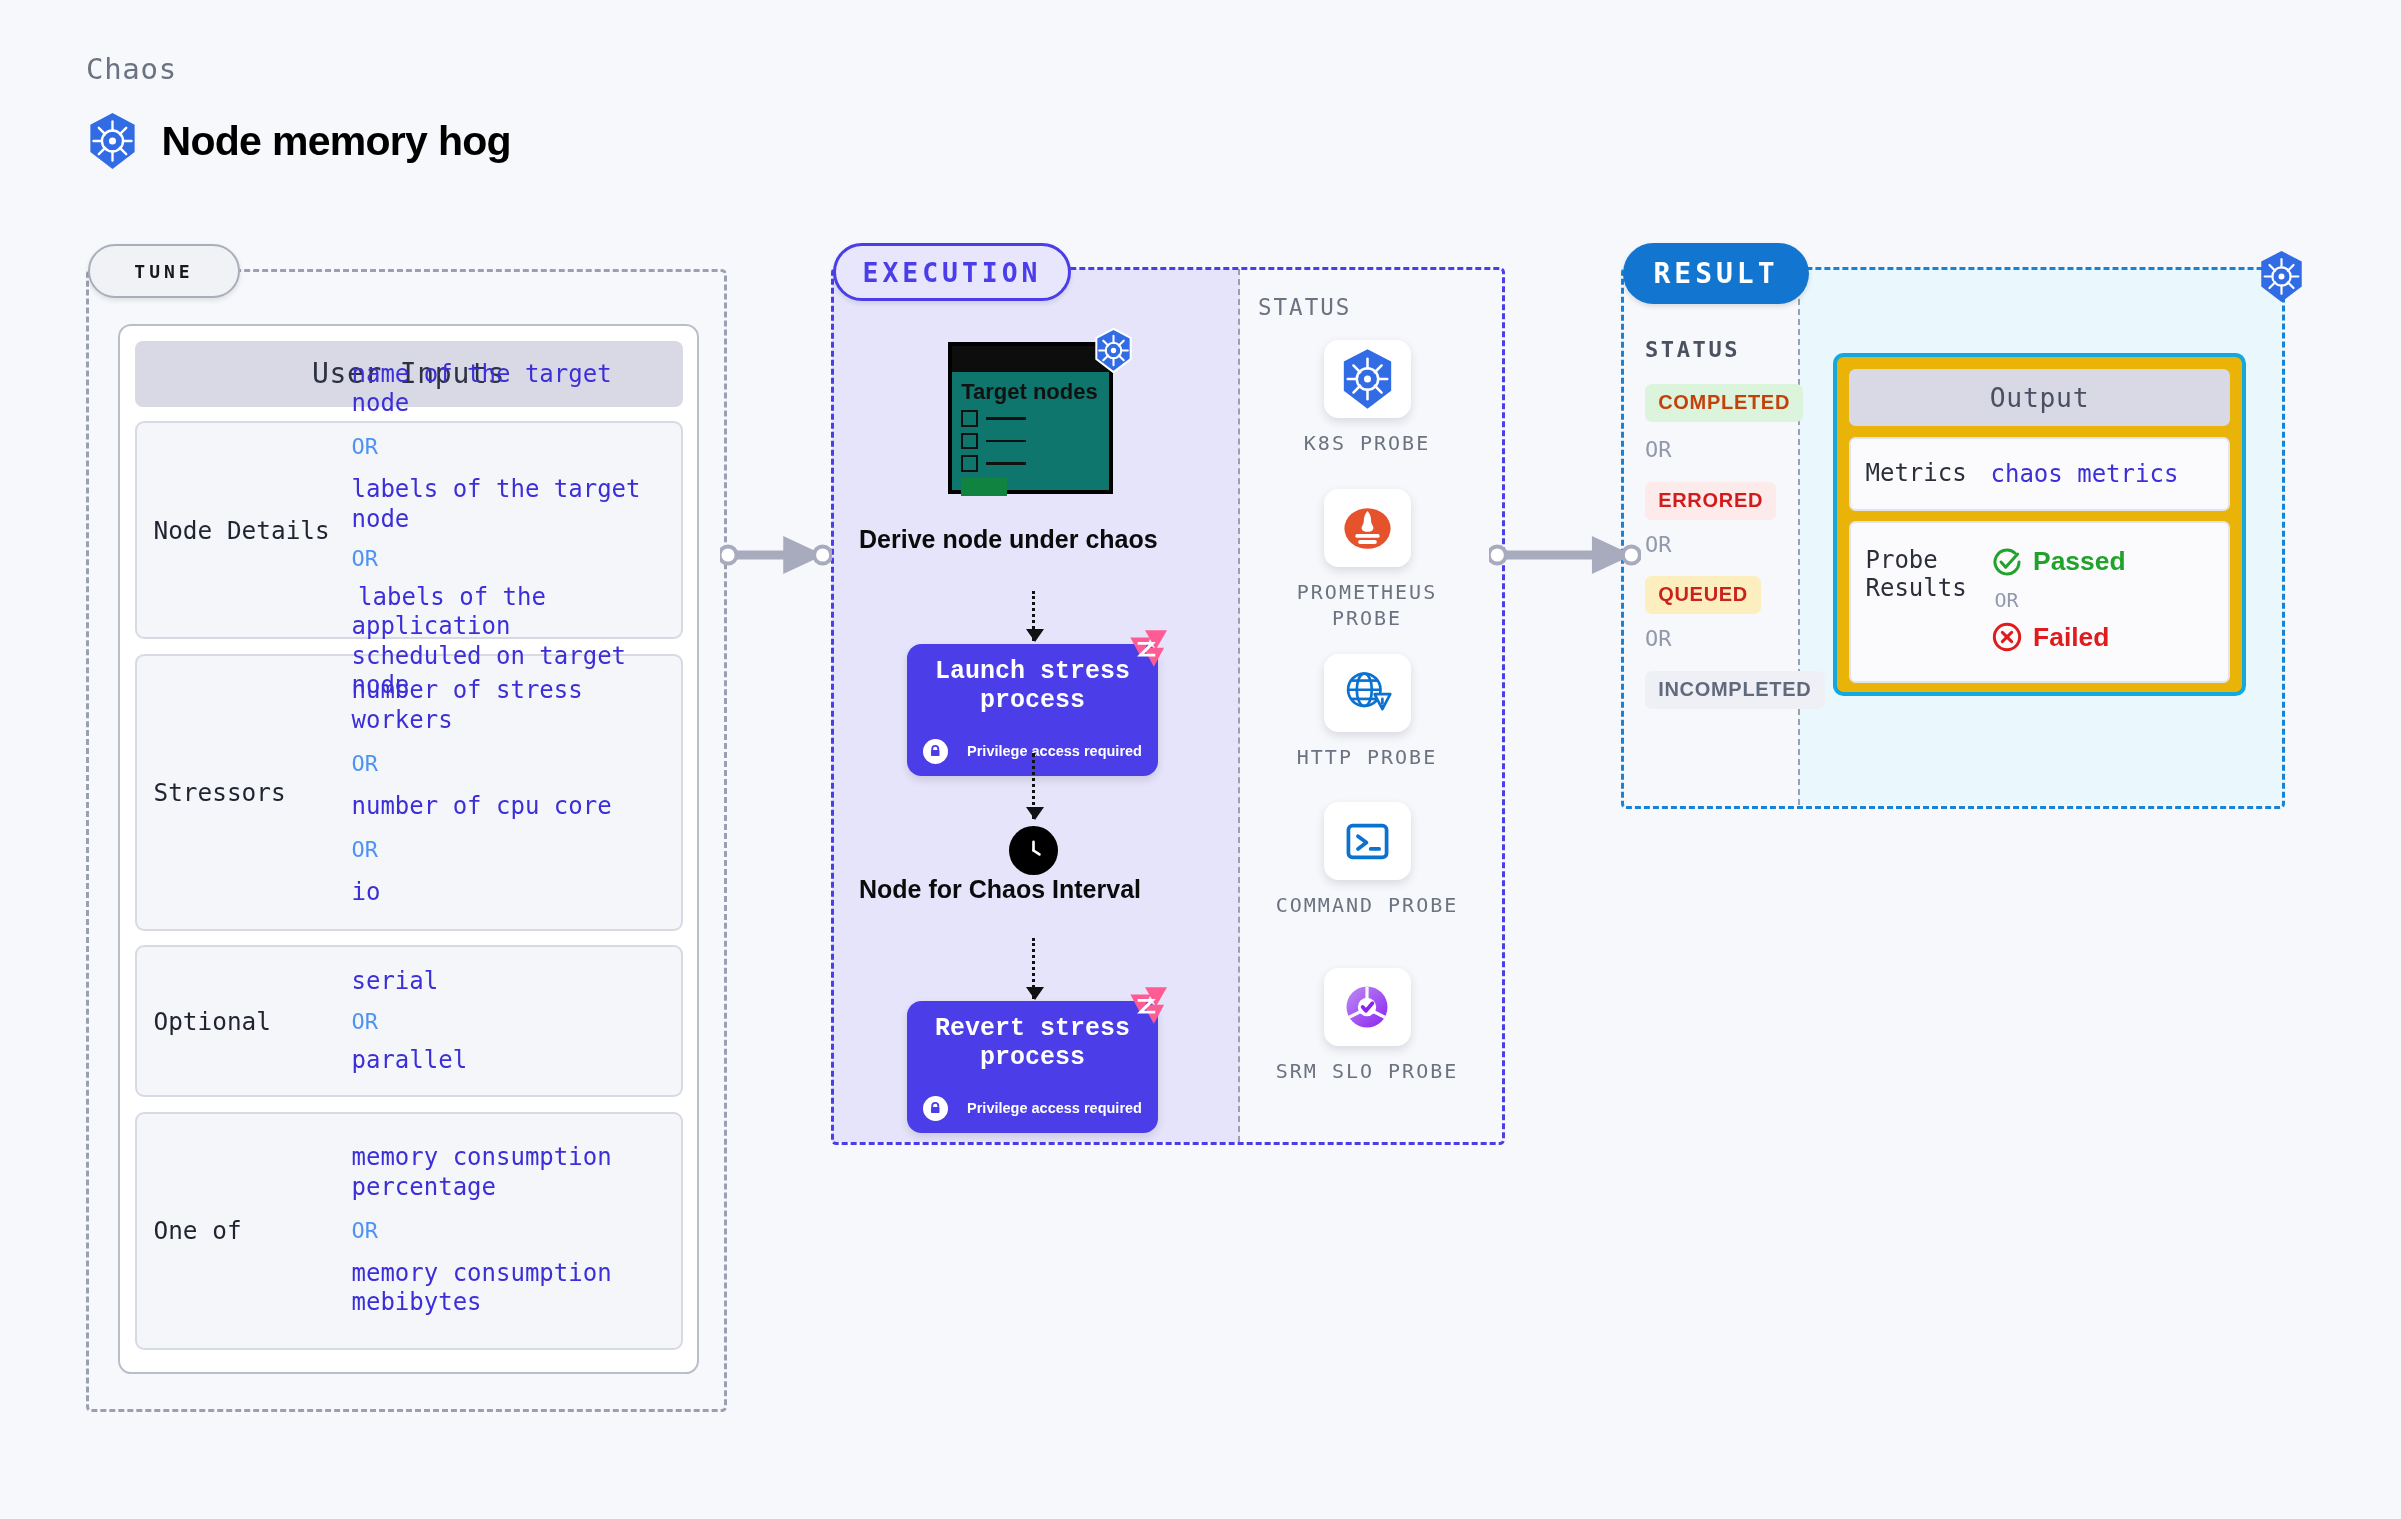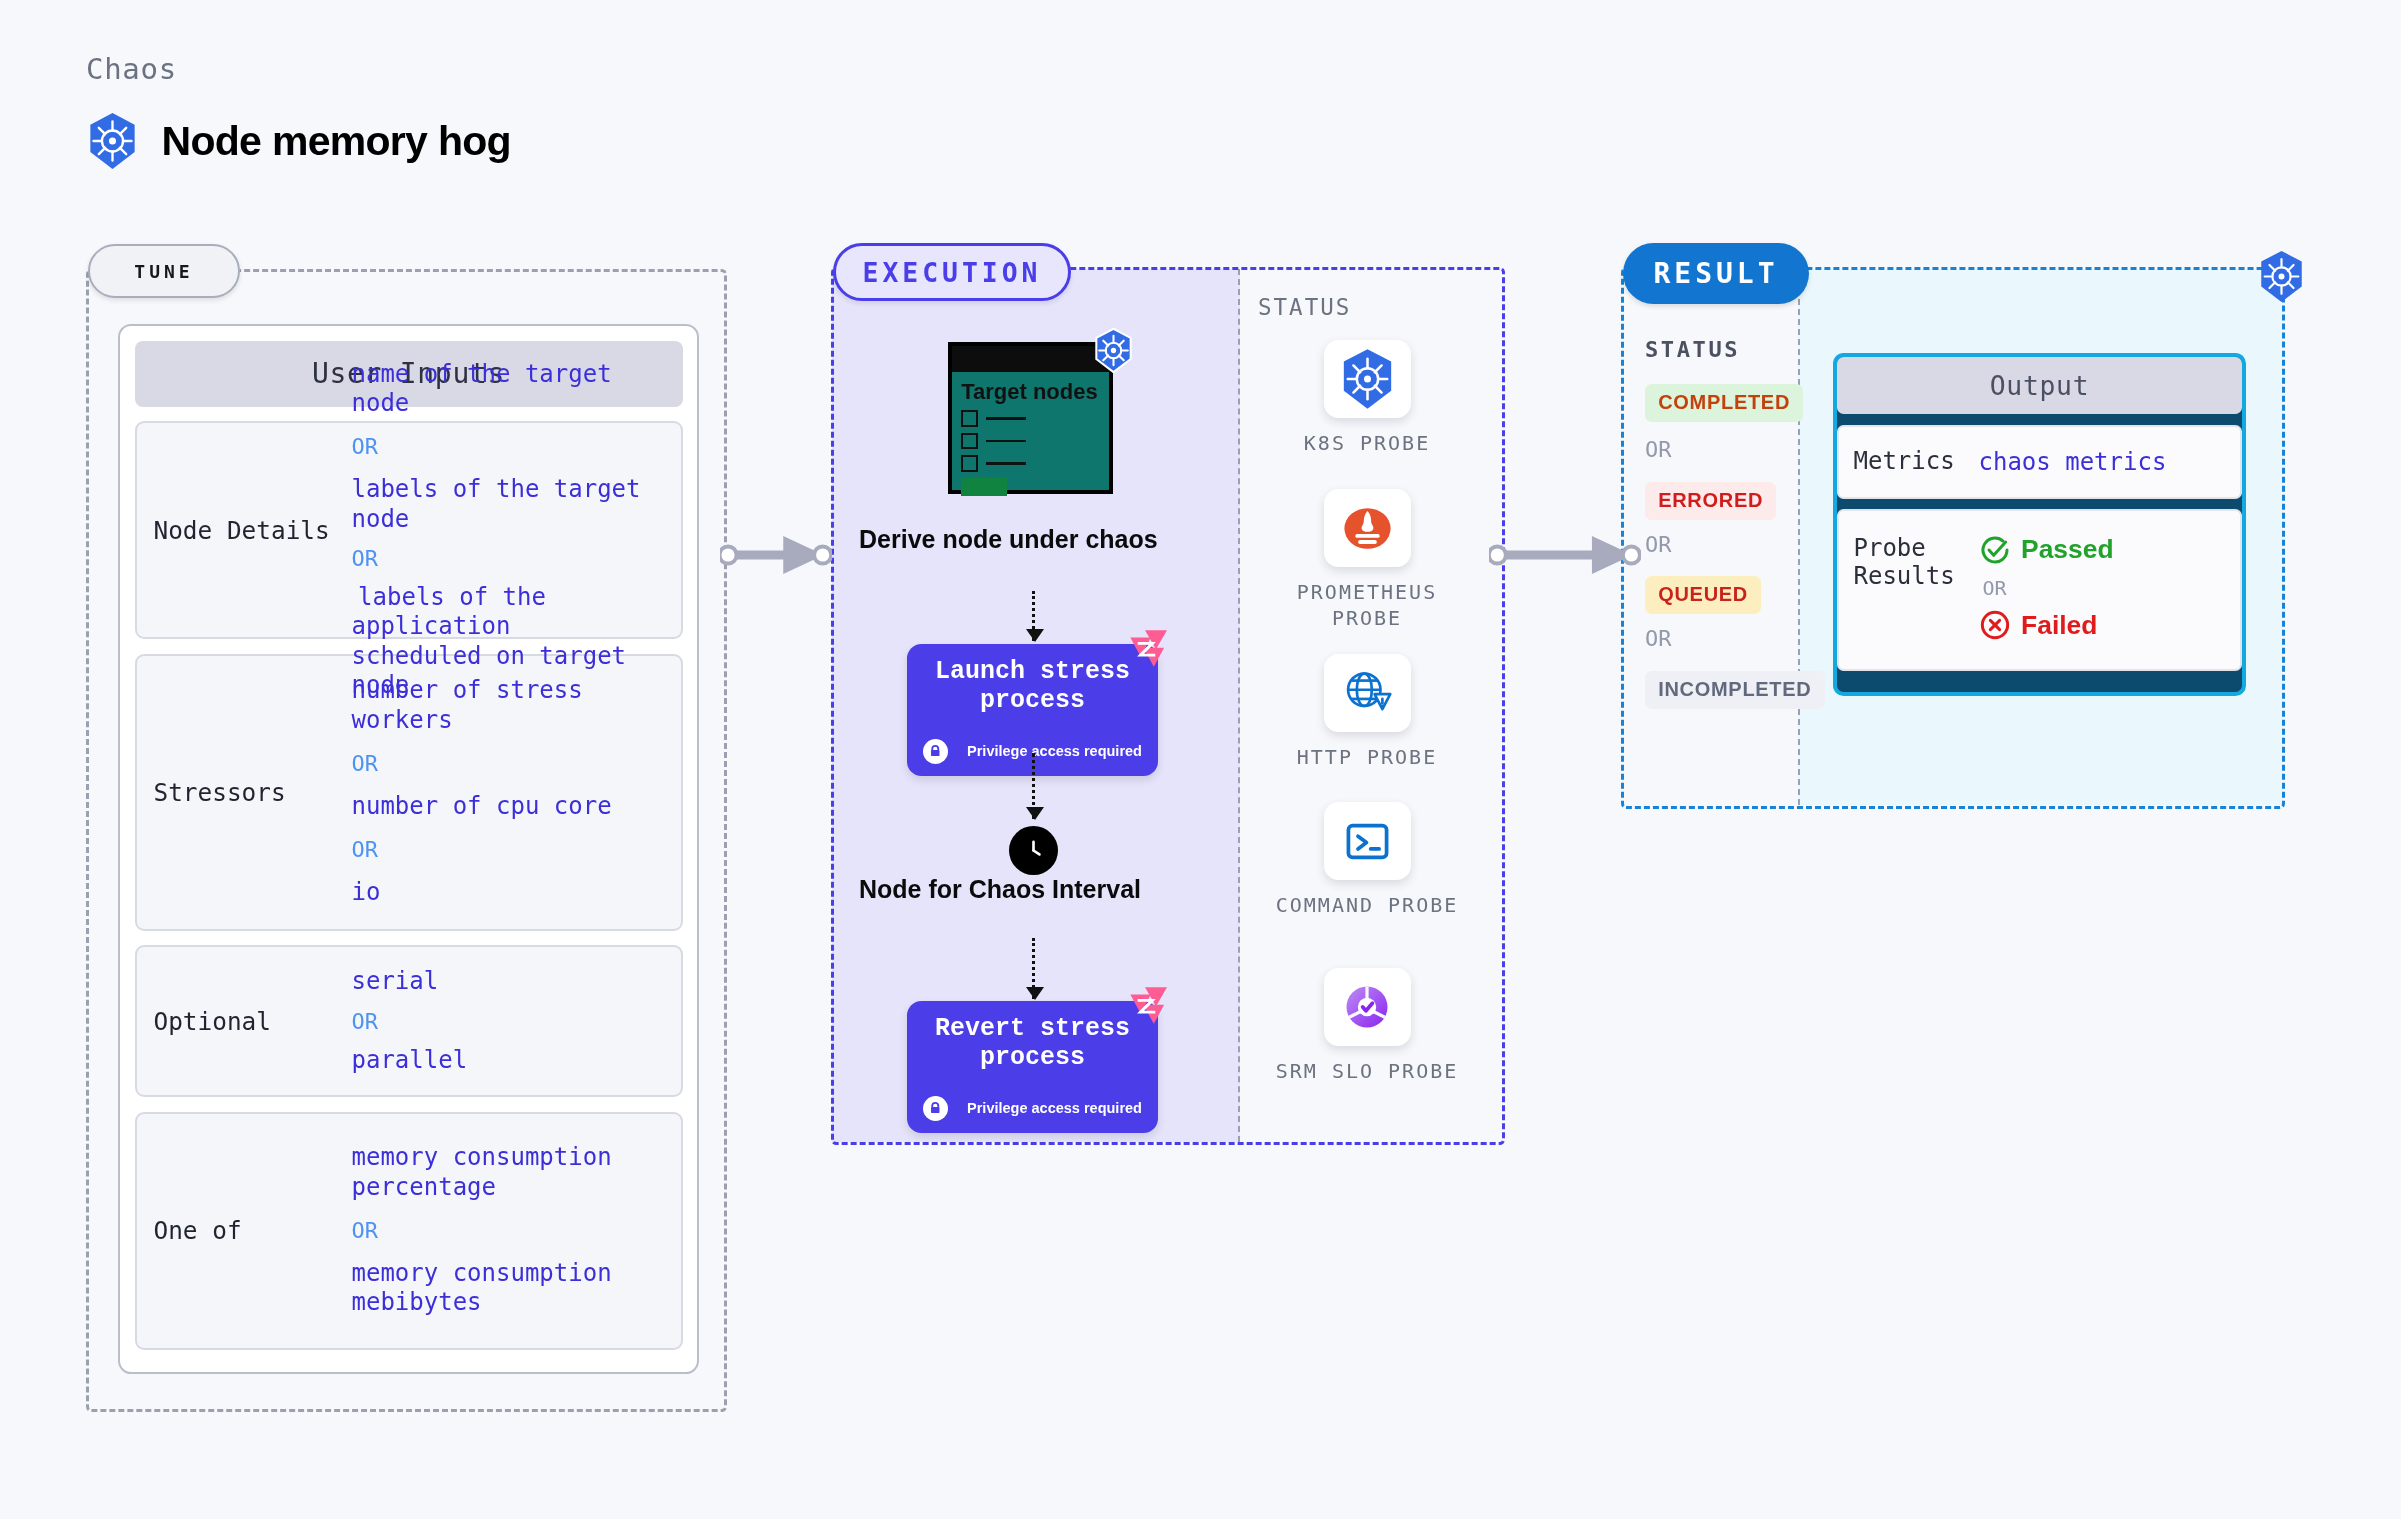--- a/index.html
+++ b/index.html
@@ -237,21 +237,22 @@
   .status-or{
     position:absolute; left:1645px;
     font-family:"DejaVu Sans Mono", monospace;
     font-size:22px; color:#9299ab;
   }
   .so1{ top:437px; } .so2{ top:532px; } .so3{ top:626px; }
 
   .output-card{
     position:absolute; left:1833px; top:353px;
     width:413px; height:343px;
-    background:#0c4a6e; border:4.6px solid #14a8e0; border-radius:10.6px;
+    background:#eab308; border:4.6px solid #14a8e0; border-radius:10.6px;
+    padding:12px;
   }
   .output-head{
     height:57px; background:#d8d9e4; border-radius:6.6px;
     display:flex; align-items:center; justify-content:center;
     font-family:"DejaVu Sans Mono", monospace;
     font-size:26.4px; color:#4a4f63; letter-spacing:0.7px;
   }
   .out-row{
     margin-top:10.6px;
     background:#fbfbfd; border:2px solid #e2e4ec; border-radius:6.6px;

